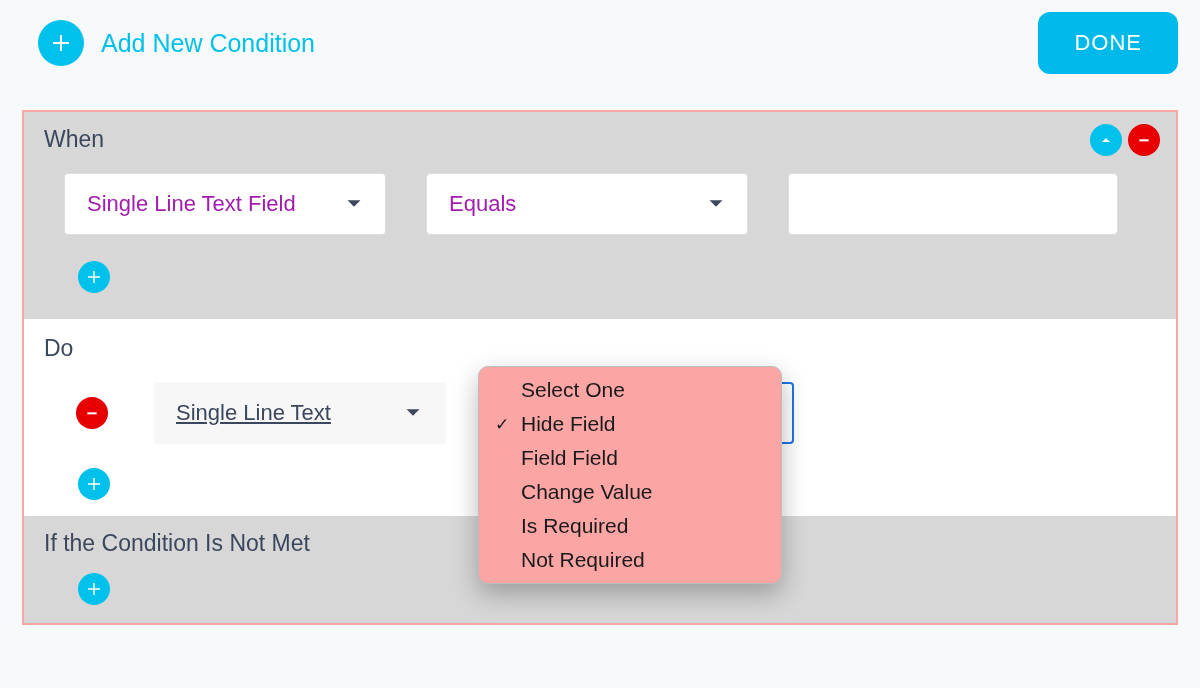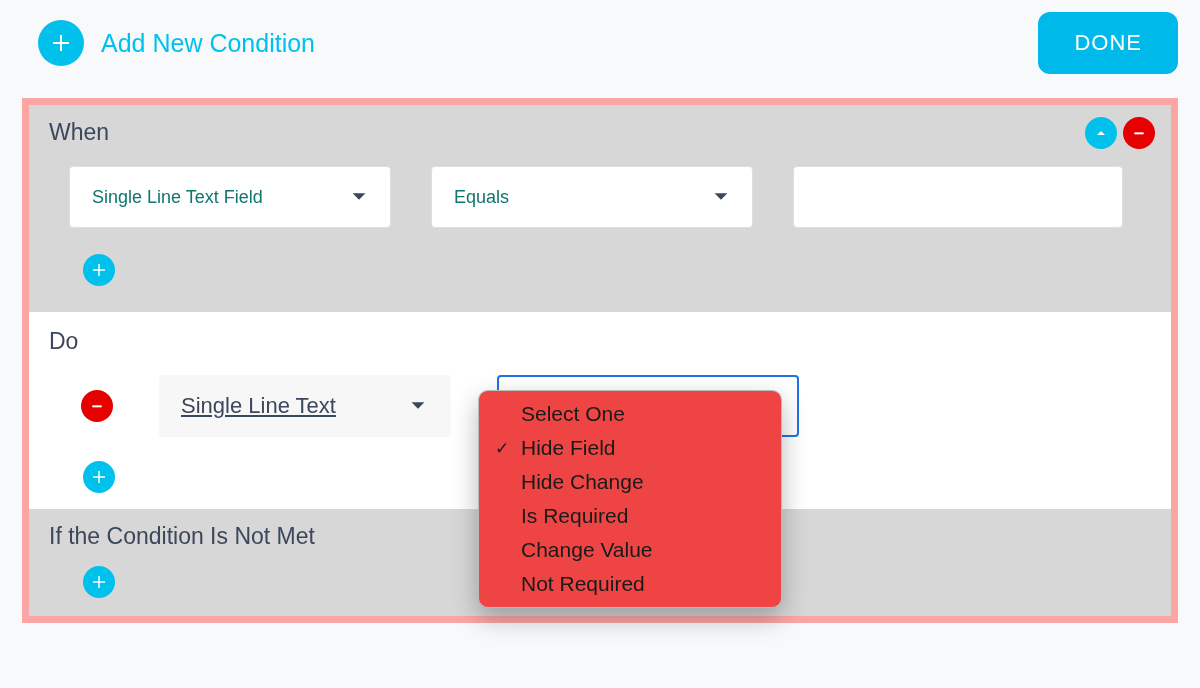--- a/index.html
+++ b/index.html
@@ -41,22 +41,22 @@
     background: #00b9eb;
     color: #fff;
     border: none;
     padding: 18px 36px;
     font-size: 22px;
     letter-spacing: 1px;
     border-radius: 12px;
     cursor: pointer;
   }
   .card {
-    margin: 24px 22px 0 22px;
-    border: 7px solid #fca5a5;
+    margin: 36px 22px 0 22px;
+    border: 2px solid #fca5a5;
     background: #fff;
   }
   .section-when {
     background: #d7d7d7;
     padding: 14px 20px 18px 20px;
     position: relative;
   }
   .section-title {
     color: #3b475c;
     font-size: 23px;
@@ -70,22 +70,22 @@
   }
   .select-box {
     background: #fff;
     border: 1px solid #dedede;
     border-radius: 4px;
     height: 62px;
     display: flex;
     align-items: center;
     justify-content: space-between;
     padding: 0 20px 0 22px;
-    font-size: 18px;
-    color: #0f766e;
+    font-size: 22px;
+    color: #a21caf;
     cursor: pointer;
   }
   .select-when-field { width: 322px; }
   .select-when-op { width: 322px; }
   .input-when-val {
     background: #fff;
     border: 1px solid #dedede;
     border-radius: 4px;
     height: 62px;
     width: 330px;
@@ -155,23 +155,23 @@
     font-size: 23px;
     font-weight: 400;
     margin-bottom: 16px;
   }
   .else-add-row { padding-left: 34px; }
 
   
   .dropdown-popup {
     position: absolute;
     left: 478px;
-    top: 390px;
+    top: 366px;
     width: 304px;
-    background: #ef4444;
+    background: #fca5a5;
     border: 1px solid #bcbcbc;
     border-radius: 10px;
     box-shadow: 0 10px 26px rgba(0,0,0,0.28);
     padding: 6px 0;
     z-index: 100;
   }
   .dropdown-item {
     display: flex;
     align-items: center;
     padding: 5px 18px 5px 14px;
@@ -289,27 +289,27 @@
     <div class="dropdown-item">
       <span class="check"></span>
       <span>Select One</span>
     </div>
     <div class="dropdown-item">
       <span class="check">✓</span>
       <span>Hide Field</span>
     </div>
     <div class="dropdown-item">
       <span class="check"></span>
-      <span>Hide Change</span>
+      <span>Field Field</span>
+    </div>
+    <div class="dropdown-item">
+      <span class="check"></span>
+      <span>Change Value</span>
     </div>
     <div class="dropdown-item">
       <span class="check"></span>
       <span>Is Required</span>
     </div>
     <div class="dropdown-item">
       <span class="check"></span>
-      <span>Change Value</span>
-    </div>
-    <div class="dropdown-item">
-      <span class="check"></span>
       <span>Not Required</span>
     </div>
   </div>
 
 </body></html>

